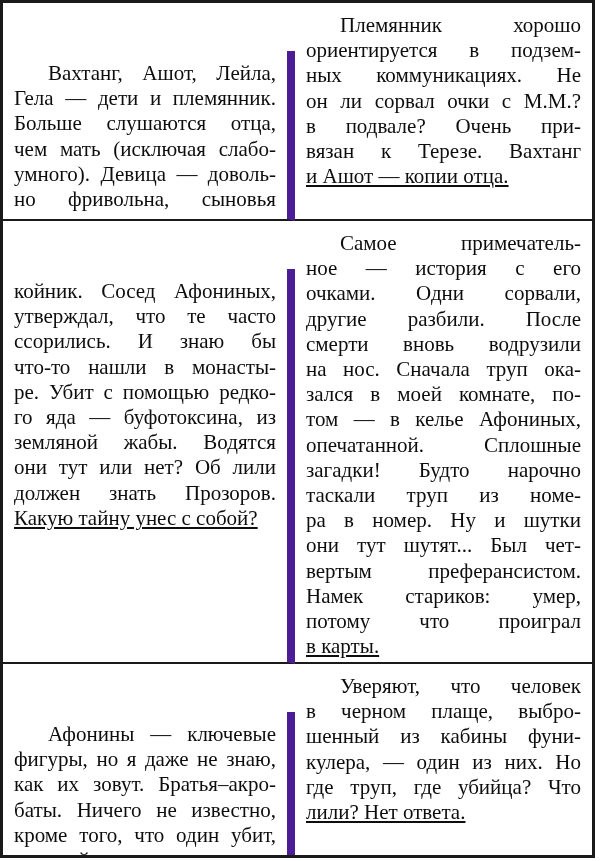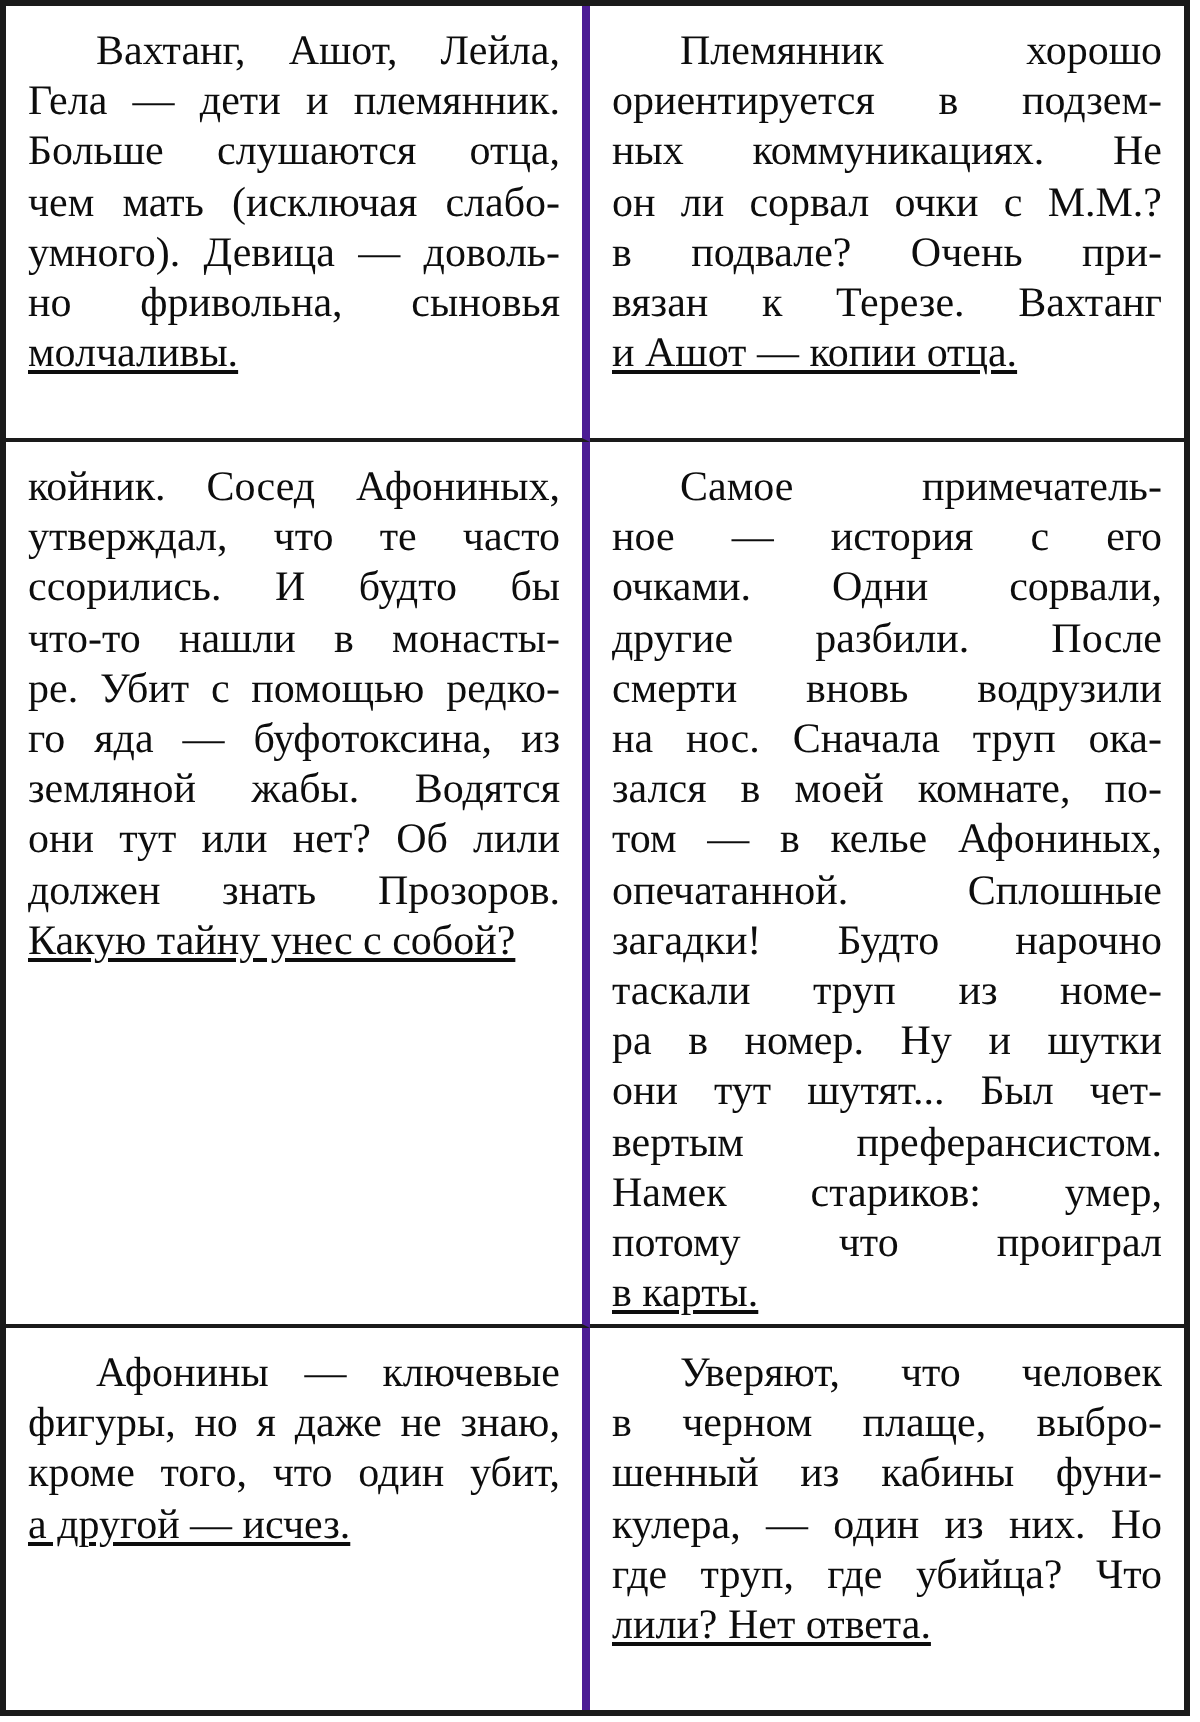--- a/index.html
+++ b/index.html
@@ -29,21 +29,21 @@
     grid-template-rows: 218px 443px 1fr;
     background: #ffffff;
   }
   .cell {
     box-sizing: border-box;
     padding: 10px 11px 4px 11px;
     overflow: hidden;
     font-size: 21px;
     line-height: 25.2px;
   }
-  .cell.col1 { border-right: 4px solid #4c1d95; }
+  .cell.col1 { border-right: 8px solid #4c1d95; margin-top: 48px; }
   .cell.rowline { border-bottom: 2px solid #1a1a1a; }
   .line {
     text-align: justify;
     text-align-last: justify;
   }
   .line.first { text-indent: 34px; }
   .line.last  { text-align-last: left; text-decoration: underline; }
 </style>
 </head>
 <body>
@@ -64,21 +64,21 @@
         <div class="line">ориентируется в подзем-</div>
         <div class="line">ных коммуникациях. Не</div>
         <div class="line">он ли сорвал очки с М.М.?</div>
         <div class="line">в подвале? Очень при-</div>
         <div class="line">вязан к Терезе. Вахтанг</div>
         <div class="line last">и Ашот — копии отца.</div>
       </div>
     <div class="cell col1 rowline">
         <div class="line">койник. Сосед Афониных,</div>
         <div class="line">утверждал, что те часто</div>
-        <div class="line">ссорились. И будто бы</div>
+        <div class="line">ссорились. И знаю бы</div>
         <div class="line">что-то нашли в монасты-</div>
         <div class="line">ре. Убит с помощью редко-</div>
         <div class="line">го яда — буфотоксина, из</div>
         <div class="line">земляной жабы. Водятся</div>
         <div class="line">они тут или нет? Об лили</div>
         <div class="line">должен знать Прозоров.</div>
         <div class="line last">Какую тайну унес с собой?</div>
       </div>
     <div class="cell col2 rowline">
         <div class="line first">Самое примечатель-</div>
@@ -95,20 +95,22 @@
         <div class="line">ра в номер. Ну и шутки</div>
         <div class="line">они тут шутят... Был чет-</div>
         <div class="line">вертым преферансистом.</div>
         <div class="line">Намек стариков: умер,</div>
         <div class="line">потому что проиграл</div>
         <div class="line last">в карты.</div>
       </div>
     <div class="cell col1">
         <div class="line first">Афонины — ключевые</div>
         <div class="line">фигуры, но я даже не знаю,</div>
+        <div class="line">как их зовут. Братья–акро-</div>
+        <div class="line">баты. Ничего не известно,</div>
         <div class="line">кроме того, что один убит,</div>
         <div class="line last">а другой — исчез.</div>
       </div>
     <div class="cell col2">
         <div class="line first">Уверяют, что человек</div>
         <div class="line">в черном плаще, выбро-</div>
         <div class="line">шенный из кабины фуни-</div>
         <div class="line">кулера, — один из них. Но</div>
         <div class="line">где труп, где убийца? Что</div>
         <div class="line last">лили? Нет ответа.</div>

